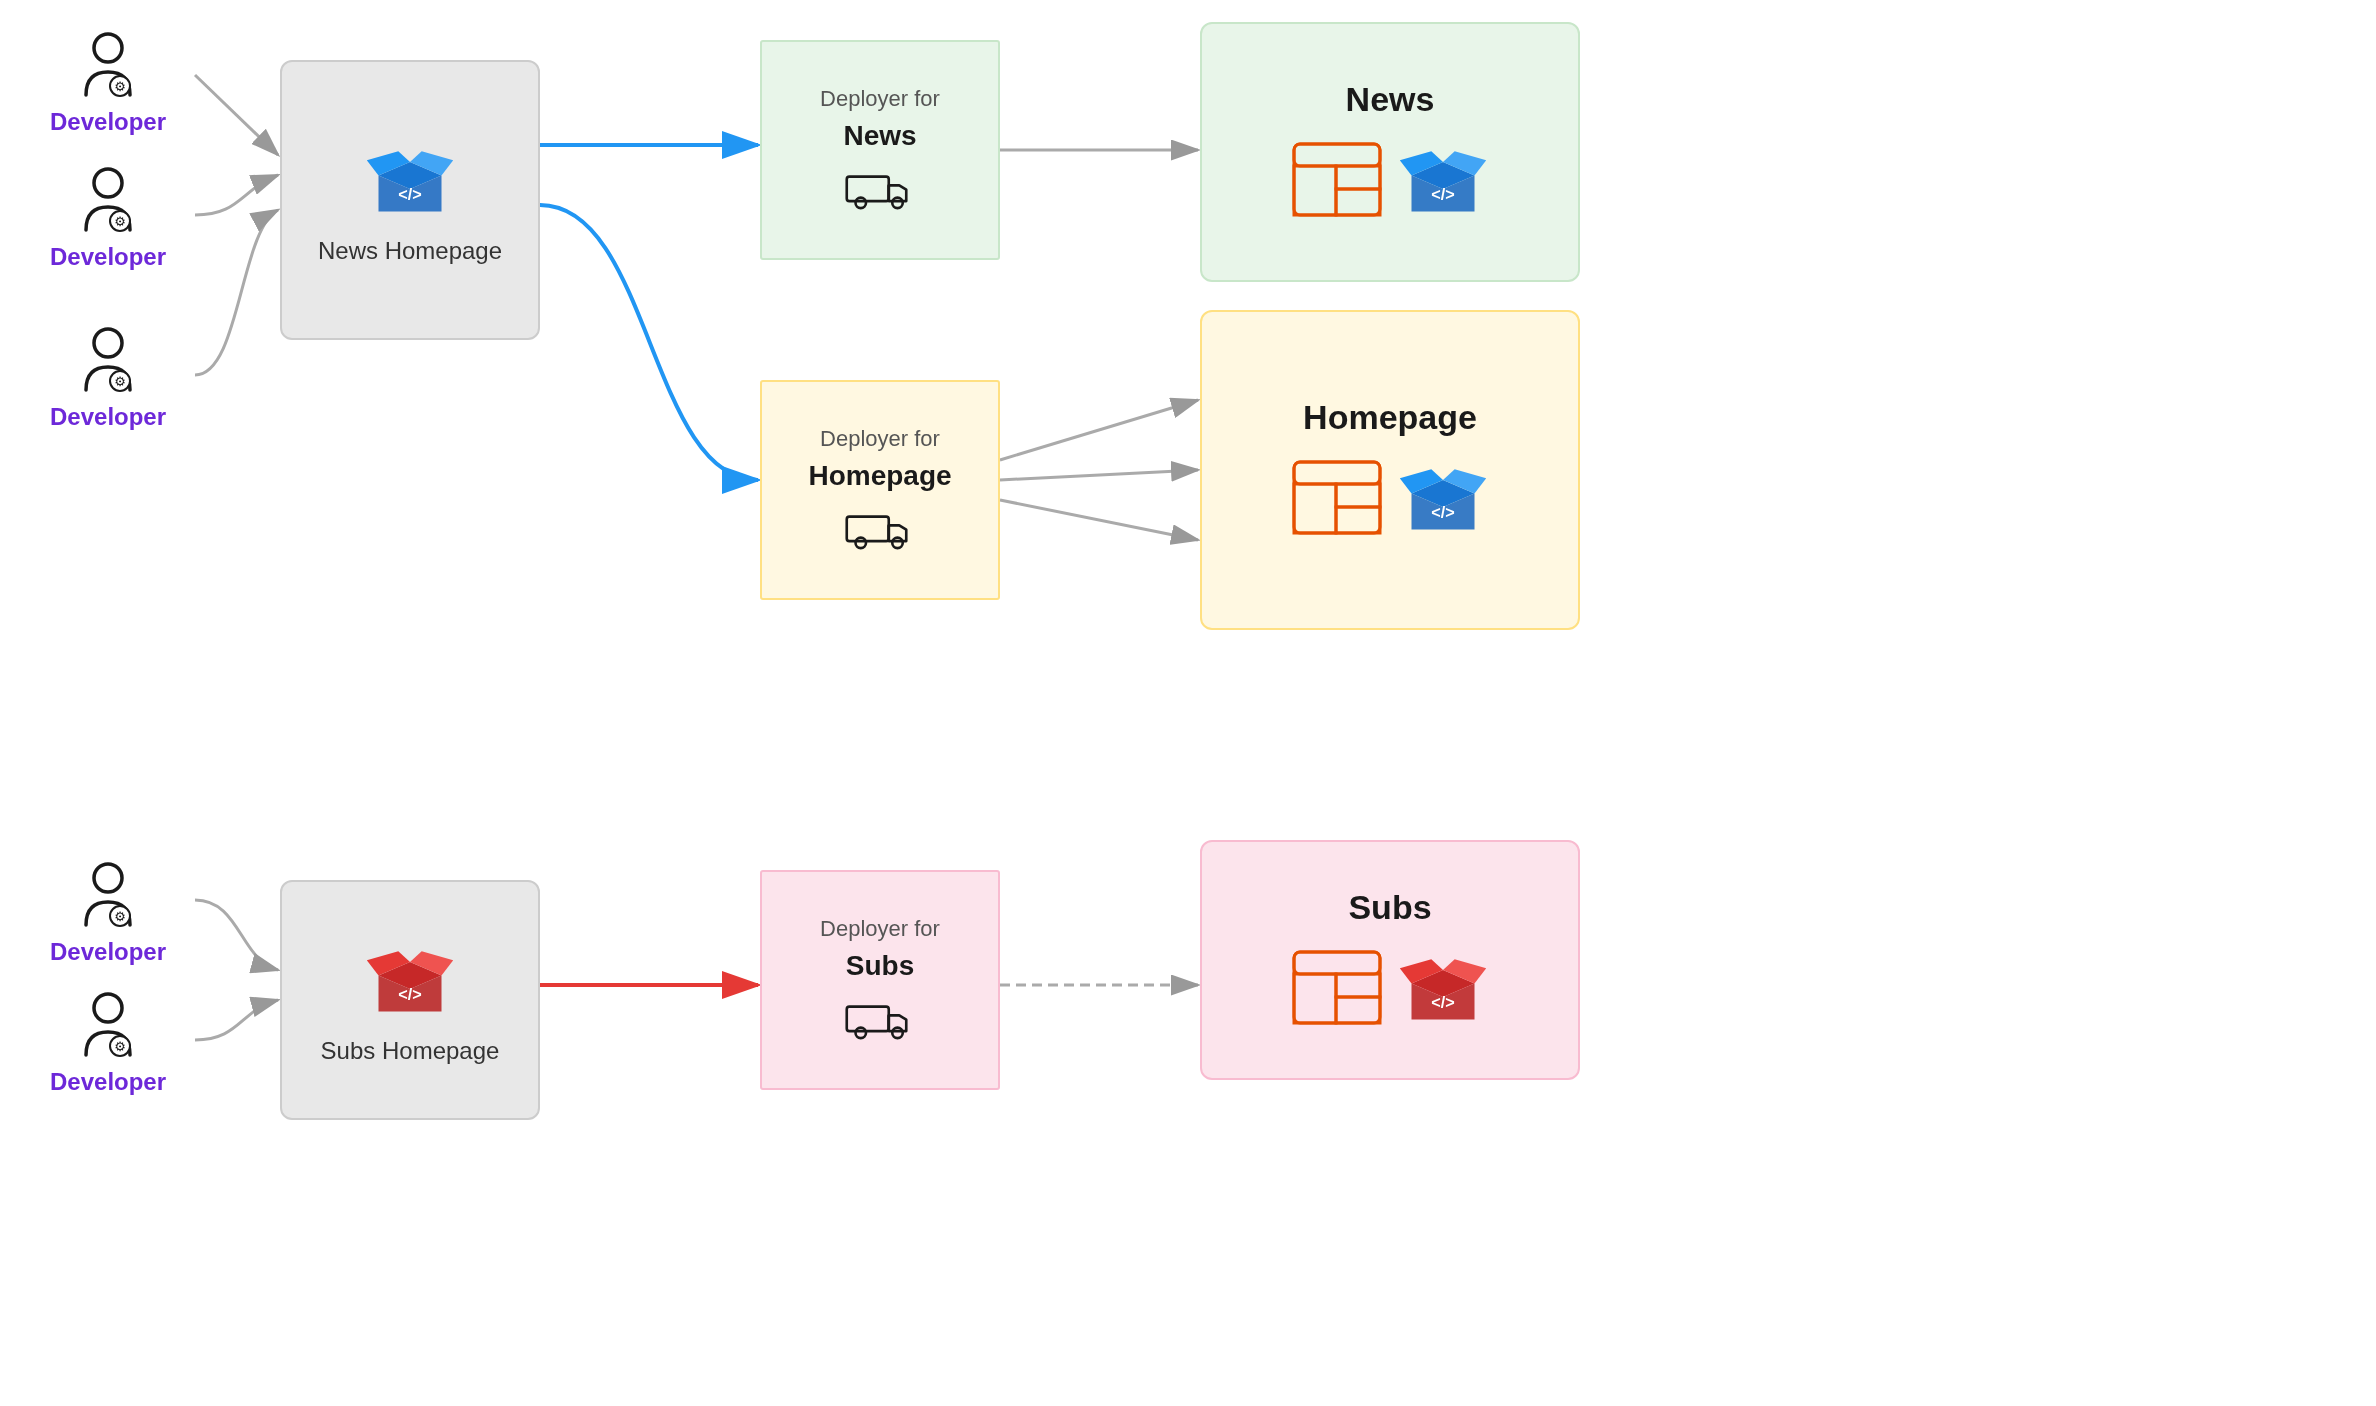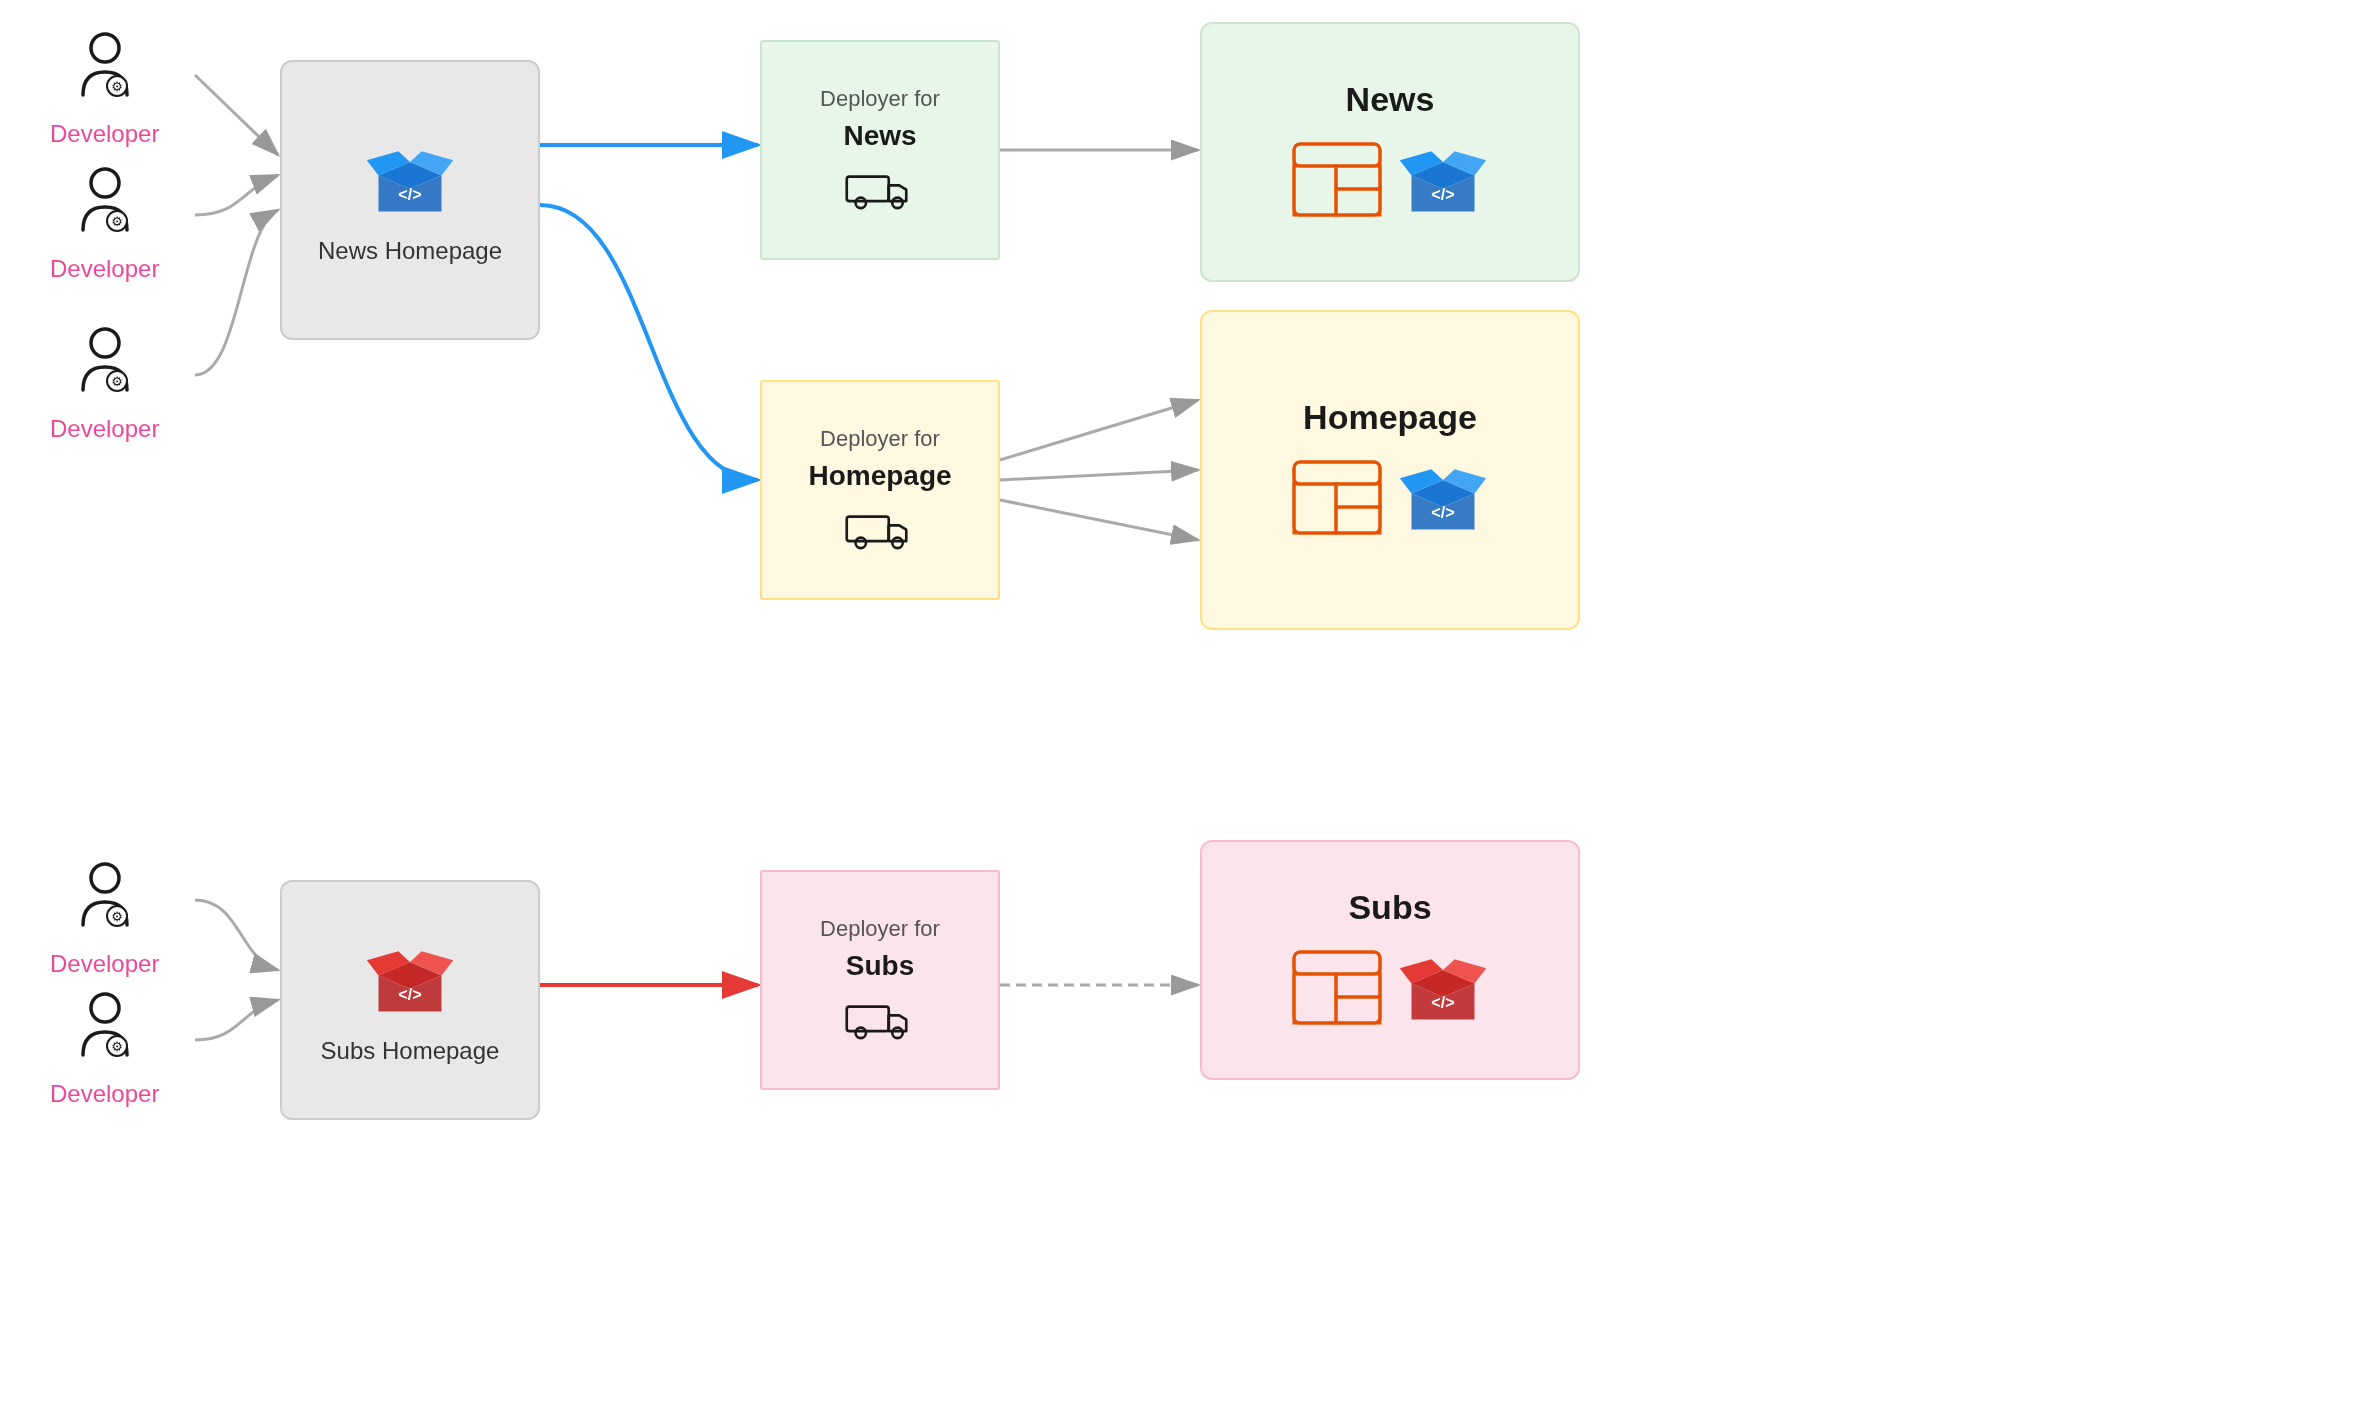--- a/index.html
+++ b/index.html
@@ -21,23 +21,23 @@
     
     .developer-group {
       position: absolute;
       display: flex;
       flex-direction: column;
       align-items: center;
     }
 
     .dev-label {
       font-size: 24px;
-      font-weight: 400;
-      color: #ec4899;
-      margin-top: 20px;
+      font-weight: 700;
+      color: #6d28d9;
+      margin-top: 8px;
     }
 
     
     .codebase-box {
       position: absolute;
       background: #e8e8e8;
       border: 2px solid #cccccc;
       border-radius: 12px;
       display: flex;
       flex-direction: column;

